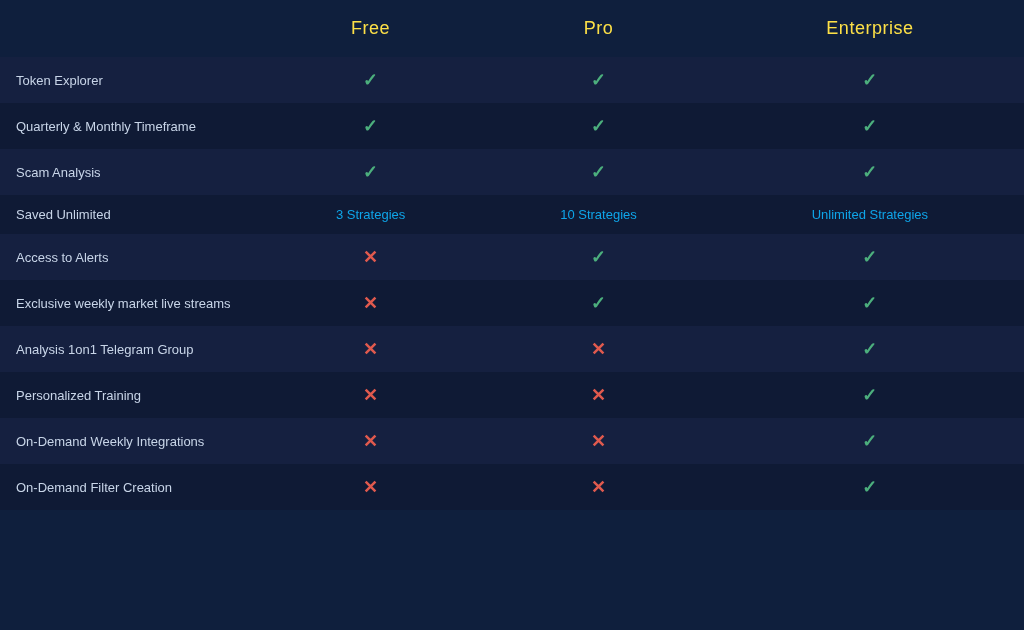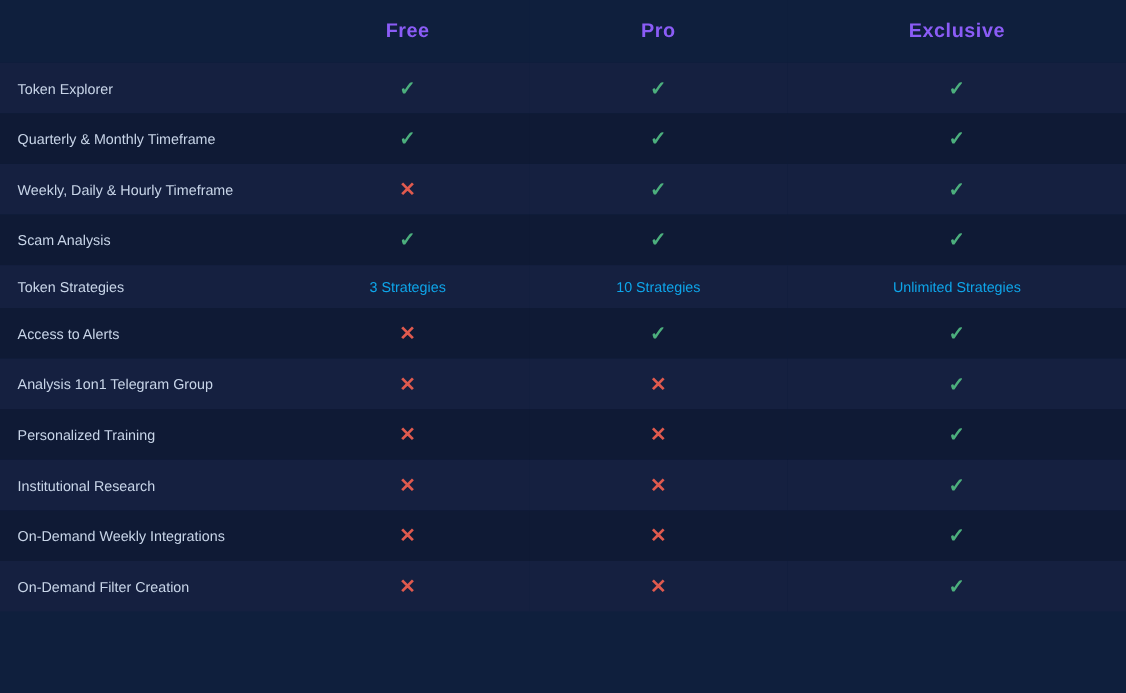--- a/index.html
+++ b/index.html
@@ -22,22 +22,22 @@
     }
 
     thead tr {
       background-color: #0f1f3d;
     }
 
     thead th {
       padding: 18px 10px;
       text-align: center;
       font-size: 18px;
-      font-weight: bold;
-      color: #8b5cf6;
+      font-weight: normal;
+      color: #fde047;
       letter-spacing: 0.5px;
     }
 
     thead th:first-child {
       text-align: left;
       padding-left: 16px;
       width: 260px;
     }
 
     tbody tr:nth-child(odd) {
@@ -83,74 +83,68 @@
 </head>
 <body>
 
 <div class="table-container">
   <table>
     <thead>
       <tr>
         <th></th>
         <th>Free</th>
         <th>Pro</th>
-        <th>Exclusive</th>
+        <th>Enterprise</th>
       </tr>
     </thead>
     <tbody id="table-body">
     <tr>
           <td>Token Explorer</td>
           <td><span class="check">✓</span></td>
           <td><span class="check">✓</span></td>
           <td><span class="check">✓</span></td>
         </tr>
         <tr>
           <td>Quarterly &amp; Monthly Timeframe</td>
           <td><span class="check">✓</span></td>
           <td><span class="check">✓</span></td>
           <td><span class="check">✓</span></td>
         </tr>
         <tr>
-          <td>Weekly, Daily &amp; Hourly Timeframe</td>
-          <td><span class="cross">✕</span></td>
-          <td><span class="check">✓</span></td>
-          <td><span class="check">✓</span></td>
-        </tr>
-        <tr>
           <td>Scam Analysis</td>
           <td><span class="check">✓</span></td>
           <td><span class="check">✓</span></td>
           <td><span class="check">✓</span></td>
         </tr>
         <tr>
-          <td>Token Strategies</td>
+          <td>Saved Unlimited</td>
           <td><span class="text-value">3 Strategies</span></td>
           <td><span class="text-value">10 Strategies</span></td>
           <td><span class="text-value">Unlimited Strategies</span></td>
         </tr>
         <tr>
           <td>Access to Alerts</td>
+          <td><span class="cross">✕</span></td>
+          <td><span class="check">✓</span></td>
+          <td><span class="check">✓</span></td>
+        </tr>
+        <tr>
+          <td>Exclusive weekly market live streams</td>
           <td><span class="cross">✕</span></td>
           <td><span class="check">✓</span></td>
           <td><span class="check">✓</span></td>
         </tr>
         <tr>
           <td>Analysis 1on1 Telegram Group</td>
           <td><span class="cross">✕</span></td>
           <td><span class="cross">✕</span></td>
           <td><span class="check">✓</span></td>
         </tr>
         <tr>
           <td>Personalized Training</td>
-          <td><span class="cross">✕</span></td>
-          <td><span class="cross">✕</span></td>
-          <td><span class="check">✓</span></td>
-        </tr>
-        <tr>
-          <td>Institutional Research</td>
           <td><span class="cross">✕</span></td>
           <td><span class="cross">✕</span></td>
           <td><span class="check">✓</span></td>
         </tr>
         <tr>
           <td>On-Demand Weekly Integrations</td>
           <td><span class="cross">✕</span></td>
           <td><span class="cross">✕</span></td>
           <td><span class="check">✓</span></td>
         </tr>

